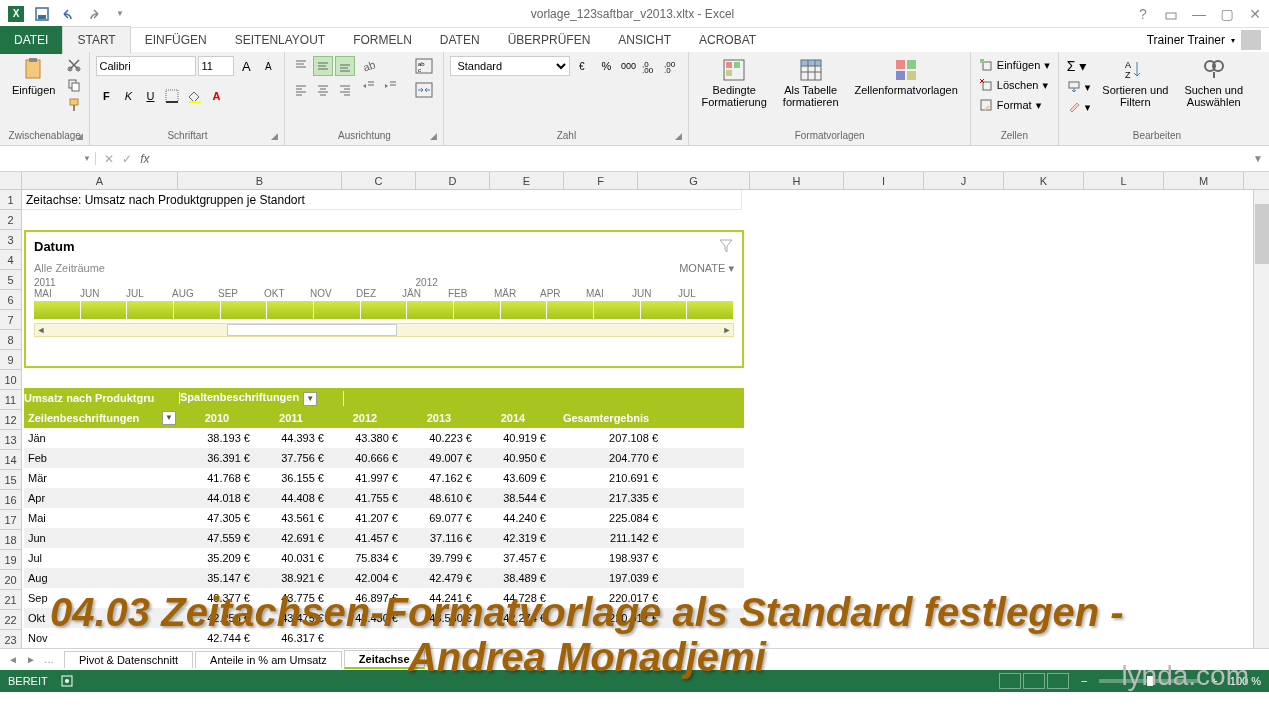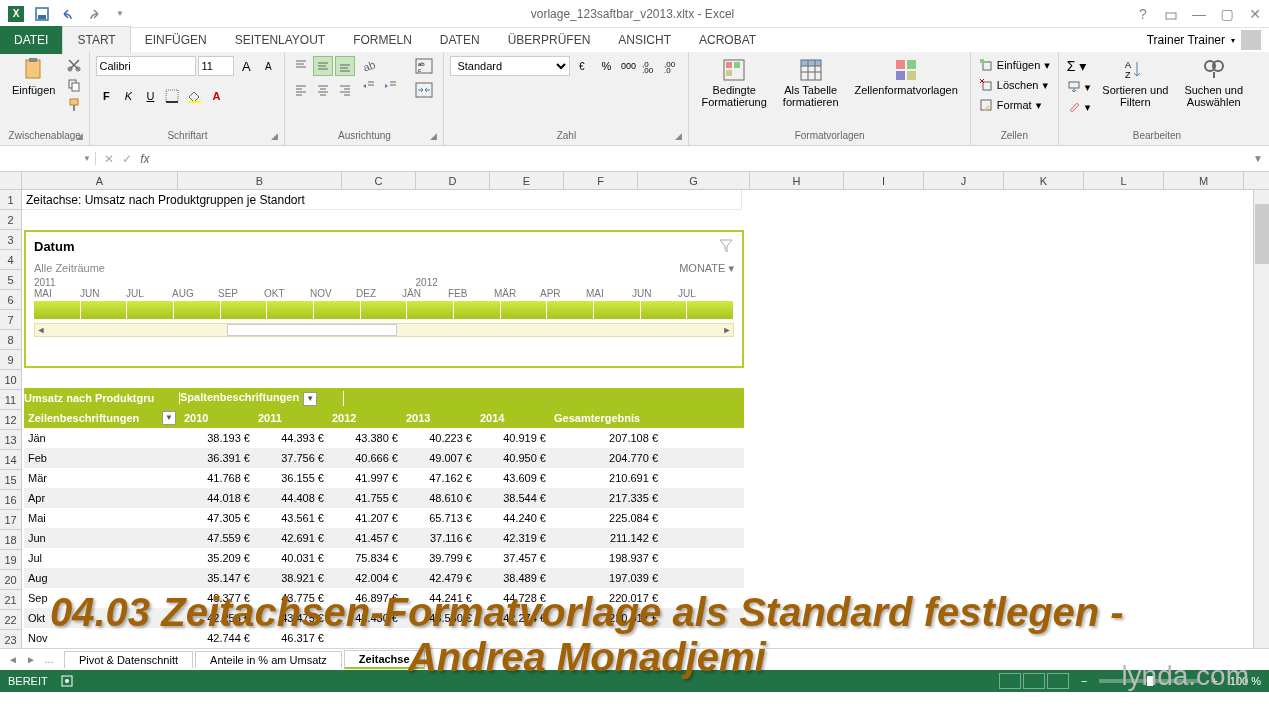--- a/index.html
+++ b/index.html
@@ -65,21 +65,21 @@
 .timeline-seg{flex:1;border-right:1px solid #fff}
 .timeline-scroll{margin:4px 8px;height:14px;background:#f8f5d8;border:1px solid #e8e0a0;position:relative}
 .timeline-scroll-thumb{position:absolute;left:192px;width:170px;top:0;bottom:0;background:#fff;border:1px solid #ccc}
 .timeline-scroll-arrow{position:absolute;width:12px;height:12px;top:0;font-size:9px;display:flex;align-items:center;justify-content:center;color:#666}
 .tsa-left{left:0}
 .tsa-right{right:0}
 .pivot-table{position:absolute;left:2px;top:198px;width:720px}
 .pivot-header{background:#a8c41e;color:#fff;display:flex;height:20px;align-items:center;font-size:11px;font-weight:bold}
 .pivot-header-cell{padding:0 0;border-right:1px solid #fff}
 .pivot-header2{background:#a8c41e;color:#fff;display:flex;height:20px;align-items:center;font-size:11px;font-weight:bold}
-.pivot-col{text-align:left;padding:0 4px}
+.pivot-col{text-align:center;padding:0 4px}
 .pivot-data-row{display:flex;height:20px;font-size:11px}
 .pivot-data-row.alt{background:#f0f0f0}
 .pivot-rowlabel{width:156px;padding:0 4px;display:flex;align-items:center}
 .pivot-cell{width:74px;text-align:right;padding:0 4px;display:flex;align-items:center;justify-content:flex-end}
 .pivot-cell.total{width:112px}
 .dropdown-arrow{display:inline-block;width:14px;height:14px;background:#fff;border:1px solid #999;margin-left:4px;font-size:8px;text-align:center;line-height:12px;color:#555}
 .sheet-tabs{height:22px;background:#fff;border-top:1px solid #d4d4d4;display:flex;align-items:center}
 .tab-nav{display:flex;padding:0 8px;gap:6px}
 .tab-nav-btn{width:12px;height:12px;font-size:10px;color:#888;cursor:pointer}
 .sheet-tab{padding:2px 14px;border:1px solid #ccc;border-bottom:none;font-size:11px;background:#fff;cursor:pointer;margin-right:2px}
@@ -615,21 +615,21 @@
               <div class="pivot-cell">41.755 €</div>
               <div class="pivot-cell">48.610 €</div>
               <div class="pivot-cell">38.544 €</div>
               <div class="pivot-cell total">217.335 €</div>
             </div>
             <div class="pivot-data-row">
               <div class="pivot-rowlabel">Mai</div>
               <div class="pivot-cell">47.305 €</div>
               <div class="pivot-cell">43.561 €</div>
               <div class="pivot-cell">41.207 €</div>
-              <div class="pivot-cell">65.713 €</div>
+              <div class="pivot-cell">69.077 €</div>
               <div class="pivot-cell">44.240 €</div>
               <div class="pivot-cell total">225.084 €</div>
             </div>
             <div class="pivot-data-row alt">
               <div class="pivot-rowlabel">Jun</div>
               <div class="pivot-cell">47.559 €</div>
               <div class="pivot-cell">42.691 €</div>
               <div class="pivot-cell">41.457 €</div>
               <div class="pivot-cell">37.116 €</div>
               <div class="pivot-cell">42.319 €</div>

